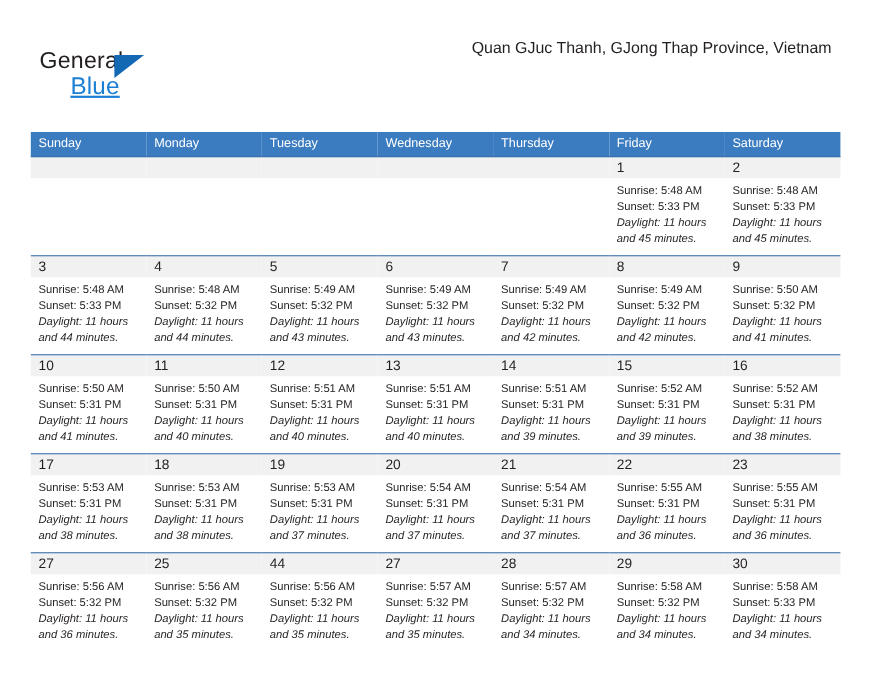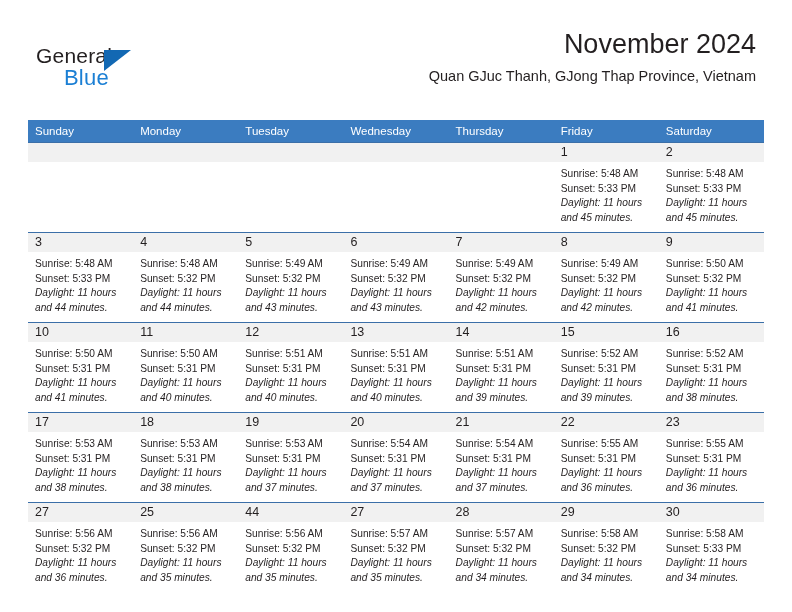--- a/index.html
+++ b/index.html
@@ -60,20 +60,21 @@
     border-left: 27px solid #1268b3;
     border-bottom: 21px solid transparent;
   }
   .logo-row2 {
     position: absolute;
     left: 28px;
     top: 22px;
     font-size: 22px;
     color: #1b7fd4;
     letter-spacing: .2px;
+    text-decoration: underline;
   }
 
   .title-block {
     position: absolute;
     right: 36px;
     top: 28px;
     text-align: right;
   }
   .cal-title {
     font-size: 27px;
@@ -160,21 +161,20 @@
 
   <div class="header">
 
     <div class="logo">
       <span class="logo-row1">General</span>
       <span class="logo-tri"></span>
       <span class="logo-row2">Blue</span>
     </div>
 
     <div class="title-block">
-      <h1 class="cal-title">November 2024</h1>
       <h2 class="cal-subtitle">Quan GJuc Thanh, GJong Thap Province, Vietnam</h2>
     </div>
 
   </div>
 
   <table class="calendar">
     <thead>
       <tr>
         <th>Sunday</th>
         <th>Monday</th>

